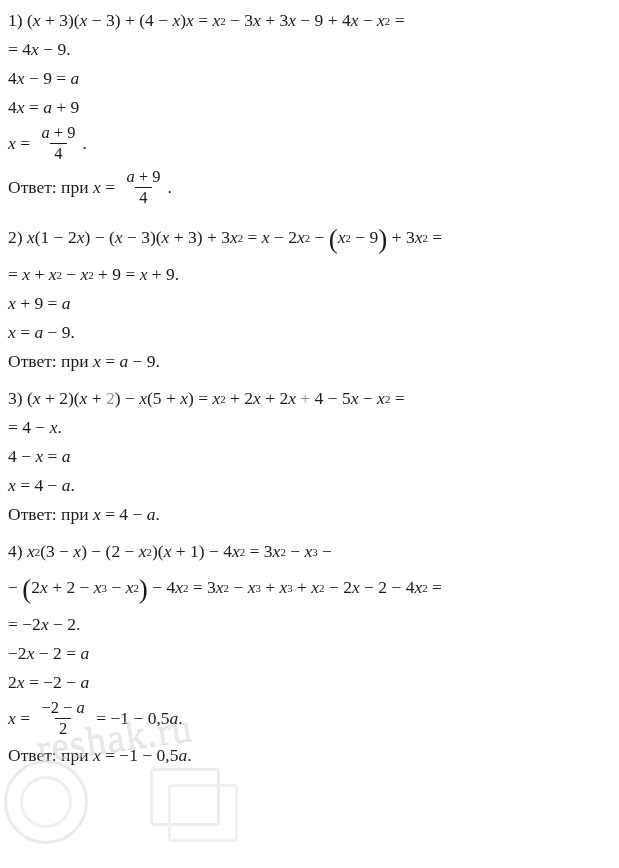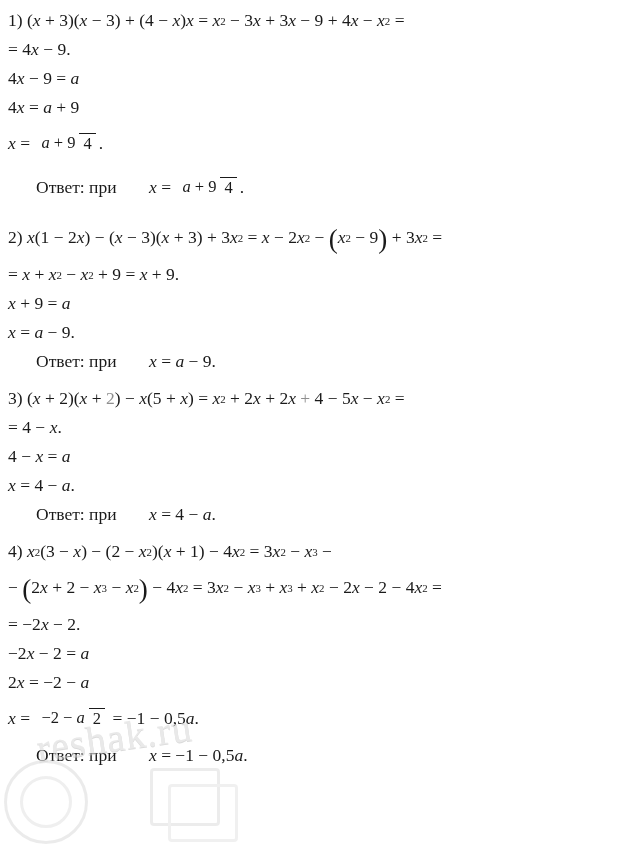--- a/index.html
+++ b/index.html
@@ -34,21 +34,21 @@
   .line.tall { min-height: 44px; }
   .blk { display: inline-flex; align-items: center; }
   i.v { font-style: italic; font-family: "Liberation Serif", serif; }
   sup {
     font-size: 0.62em;
     vertical-align: super;
     line-height: 0;
   }
   .frac {
     display: inline-flex;
-    flex-direction: row;
+    flex-direction: column;
     align-items: center;
     vertical-align: middle;
     margin: 0 3px;
     position: relative;
     top: -1px;
   }
   .frac .num {
     padding: 0 4px 1px 4px;
     font-size: 16.5px;
     line-height: 1.05;
@@ -60,21 +60,21 @@
     border-top: 1.3px solid #1a1a1a;
   }
   .paren-big {
     display: inline-block;
     font-size: 1.55em;
     line-height: 0.6;
     position: relative;
     top: 1px;
     font-family: "Liberation Serif", serif;
   }
-  .answer { font-size: 17.5px; margin-left: 28px; }
+  .answer { font-size: 17.5px; }
   .faded { color: #8e8e8e; }
 
   
   .watermark {
     position: absolute;
     left: 0;
     top: 672px;
     width: 300px;
     height: 190px;
     pointer-events: none;

